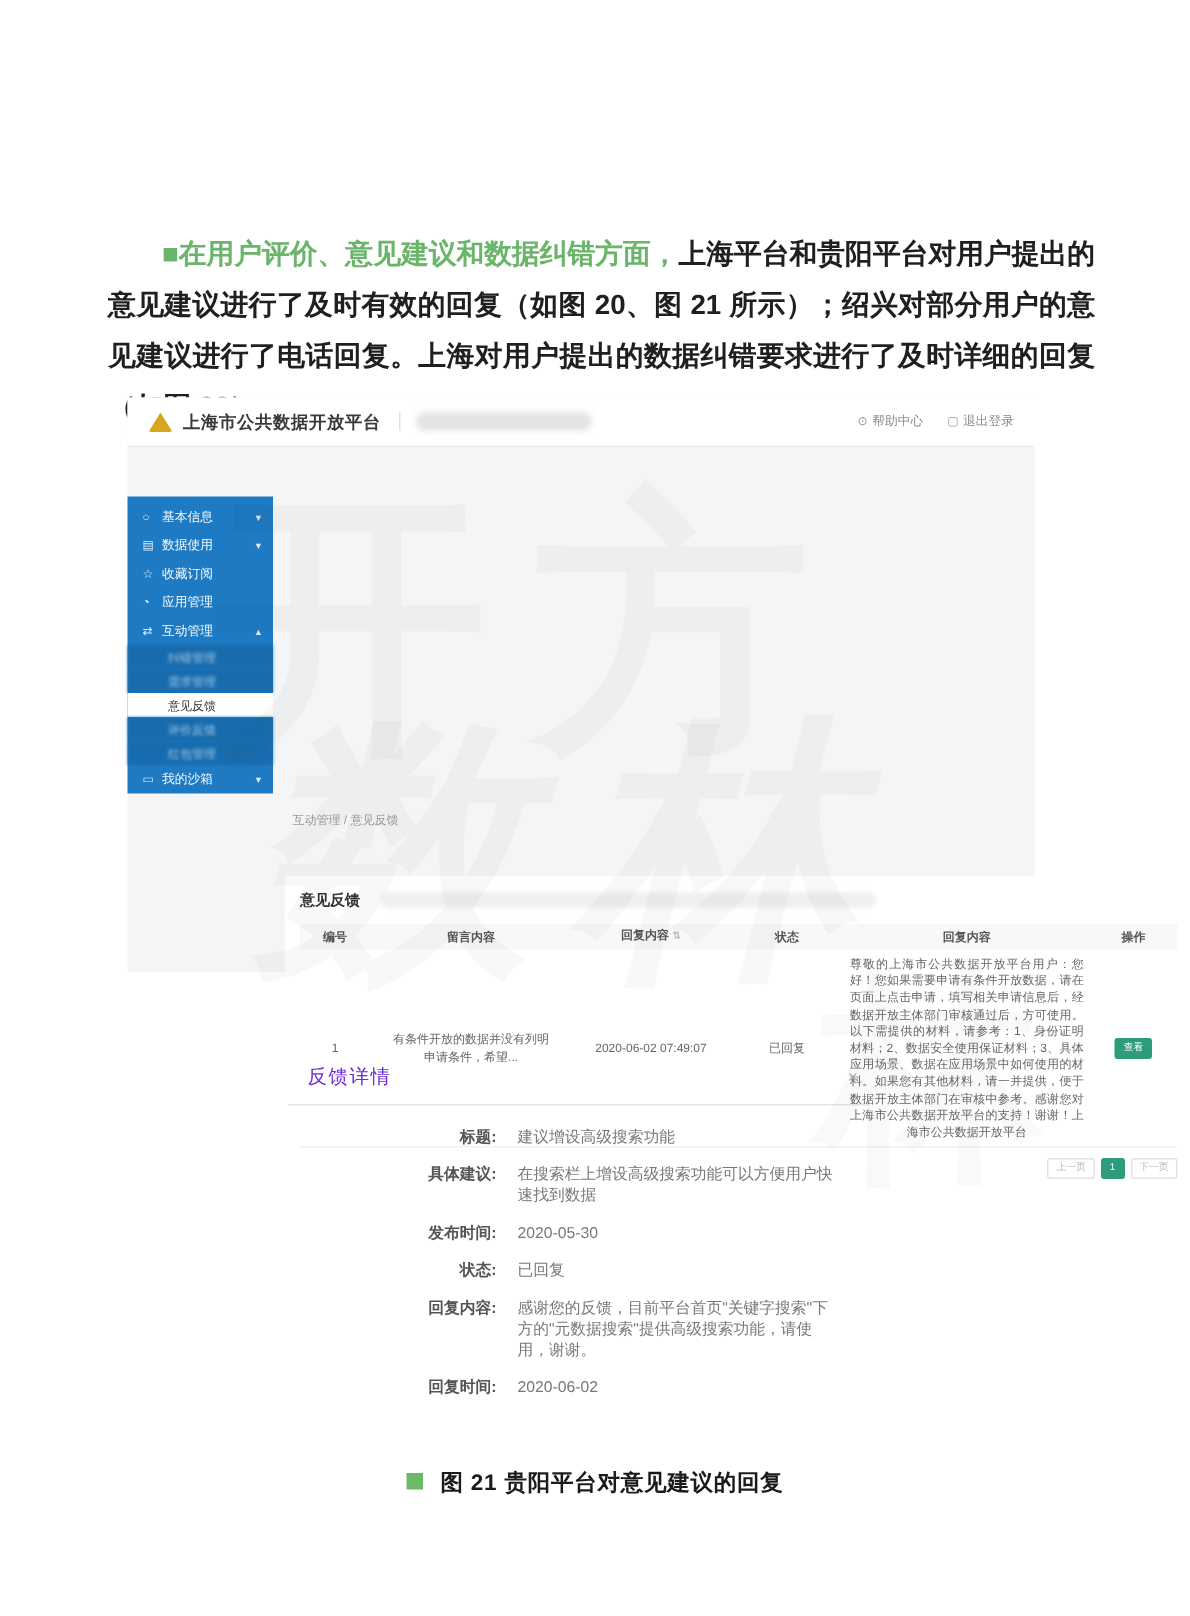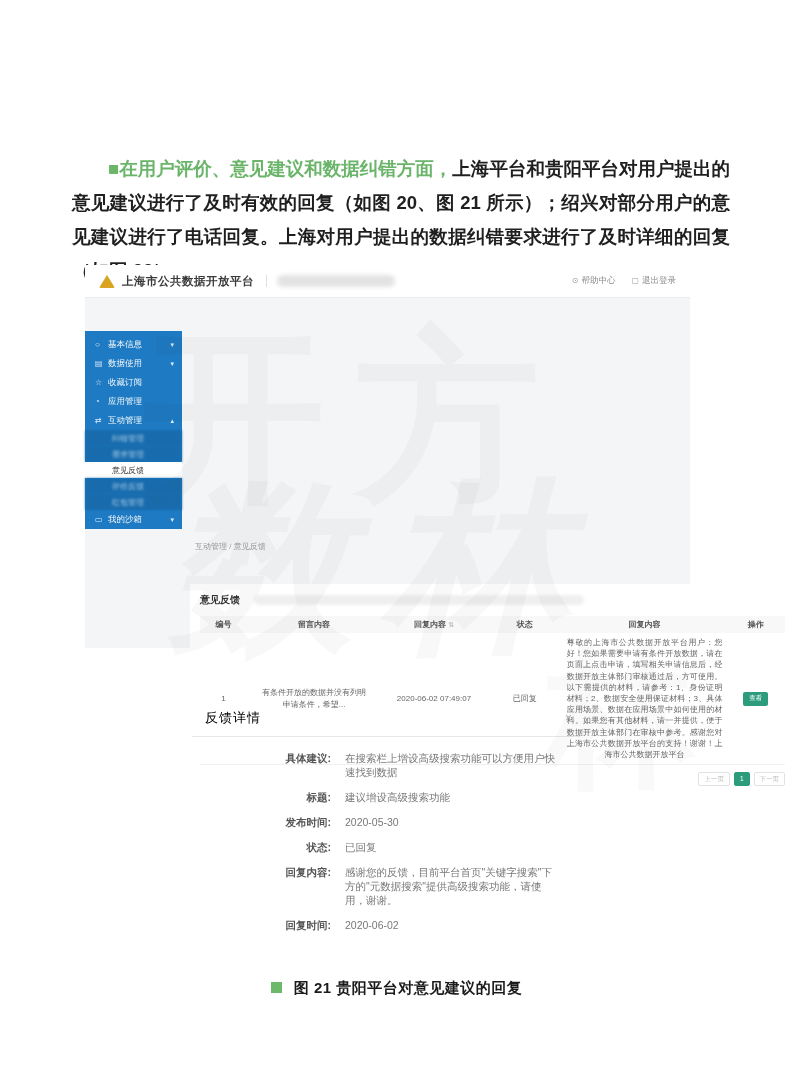--- a/index.html
+++ b/index.html
@@ -60,21 +60,21 @@
   .pg.cur { background:#2d9c7c; border-color:#2d9c7c; color:#fff; min-width:14px; text-align:center; }
 
   
   .caption { position:absolute; left:0; right:0; text-align:center; font-size:15px; font-weight:bold; color:#1b1b1b; letter-spacing:0.5px; }
   .cap20 { top:660px; } .cap21 { top:979px; }
   .cap-sq { display:inline-block; width:11px; height:11px; background:#6cb96a; margin-right:12px; }
 
   
   .fbd { position:absolute; top:703px; left:180px; width:400px; background:transparent; }
   .fbd-head { display:flex; align-items:center; padding:6px 8px 0 25px; }
-  .fbd-title { font-size:13px; color:#000000; letter-spacing:1px; }
+  .fbd-title { font-size:13px; color:#6d28d9; letter-spacing:1px; }
   .fbd-close { margin-left:auto; font-size:12px; color:#b5b5b5; cursor:pointer; line-height:1; }
   .fbd-hr { margin:9px 0 0 12px; border-bottom:1px solid #e6e6e6; }
   .fbd-rows { padding-top:14px; display:flex; flex-direction:column; gap:11px; }
   .fbd-row { display:flex; }
   .fbd-label { width:165px; text-align:right; padding-right:14px; font-size:10.5px; font-weight:bold; color:#555; line-height:14px; }
   .fbd-value { width:215px; font-size:10.5px; color:#787878; line-height:14px; white-space:pre-line; }
 
   
   .wm { position:absolute; pointer-events:none; color:rgba(70,70,70,0.035); font-weight:bold; z-index:6; }
   .wm1 { top:295px; left:140px; font-size:185px; letter-spacing:30px; }
@@ -195,28 +195,28 @@
   </div>
 
   <div class="fbd">
     <div class="fbd-head">
       <span class="fbd-title">反馈详情</span>
       <span class="fbd-close">×</span>
     </div>
     <div class="fbd-hr"></div>
     <div class="fbd-rows">
       <div class="fbd-row">
+        <div class="fbd-label">标题:</div>
+        <div class="fbd-value">建议增设高级搜索功能</div>
+      </div>
+      <div class="fbd-row">
         <div class="fbd-label">具体建议:</div>
         <div class="fbd-value">在搜索栏上增设高级搜索功能可以方便用户快速找到数据</div>
       </div>
       <div class="fbd-row">
-        <div class="fbd-label">标题:</div>
-        <div class="fbd-value">建议增设高级搜索功能</div>
-      </div>
-      <div class="fbd-row">
         <div class="fbd-label">发布时间:</div>
         <div class="fbd-value">2020-05-30</div>
       </div>
       <div class="fbd-row">
         <div class="fbd-label">状态:</div>
         <div class="fbd-value">已回复</div>
       </div>
       <div class="fbd-row">
         <div class="fbd-label">回复内容:</div>
         <div class="fbd-value">感谢您的反馈，目前平台首页"关键字搜索"下方的"元数据搜索"提供高级搜索功能，请使用，谢谢。</div>

